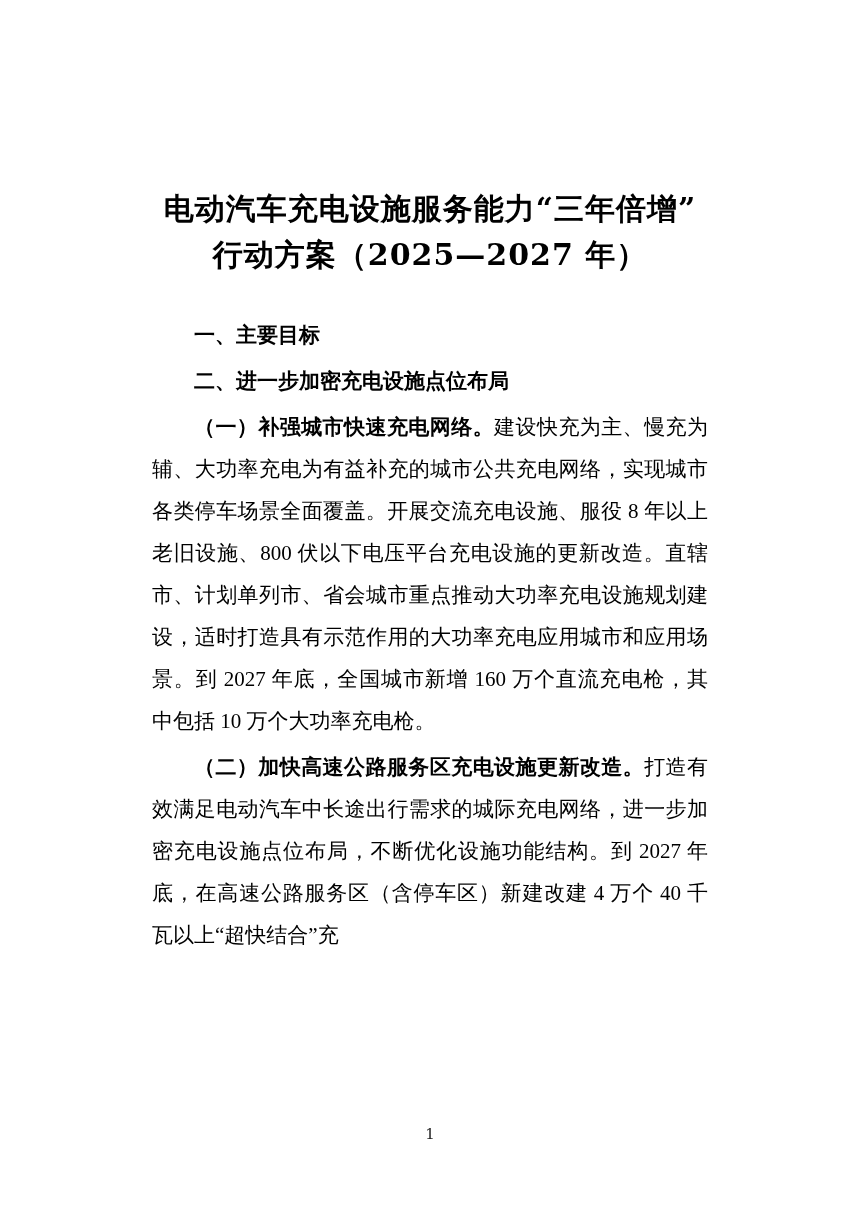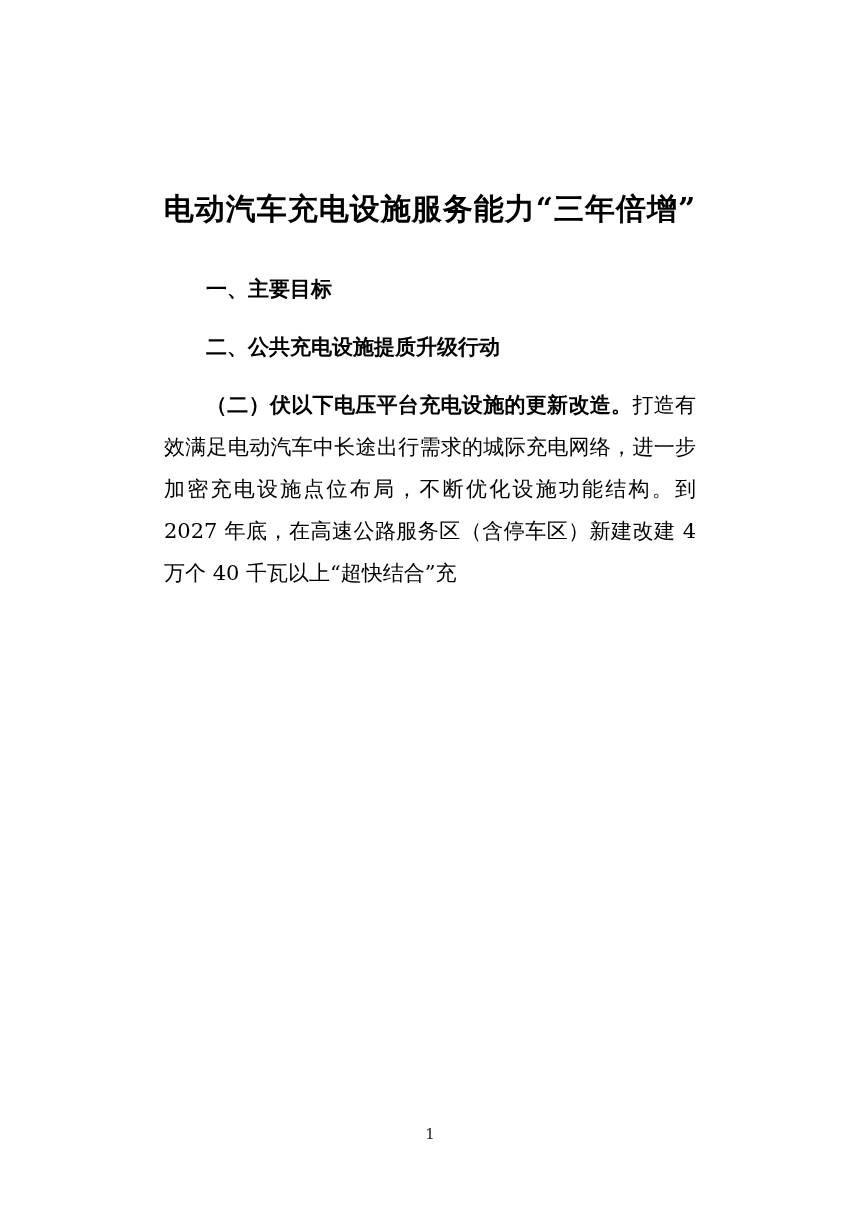--- a/index.html
+++ b/index.html
@@ -32,22 +32,23 @@
     display: block;
   }
   .doc-body {
     margin-top: 36px;
     font-size: 21px;
     line-height: 42px;
     text-align: justify;
     text-justify: inter-ideograph;
   }
   .doc-body p {
-    margin: 16px;
+    margin: 4px;
     text-indent: 2em;
+    font-family: Liberation Serif, serif;
   }
   .section-heading {
     font-weight: bold;
     font-family: "DejaVu Sans", "Liberation Sans", sans-serif;
     font-size: 21px;
   }
   .para-lead {
     font-weight: bold;
   }
   .page-number {
@@ -62,31 +63,35 @@
     font-family: "DejaVu Serif", "Liberation Serif", serif;
   }
 </style>
 </head>
 <body>
 
 <div class="page">
 
   <h1 class="doc-title">
     <span class="title-line">电动汽车充电设施服务能力“三年倍增”</span>
+    <span class="title-line">行动方案（2025—2027 年）</span>
   </h1>
 
   <div class="doc-body">
 
     <p class="section-heading">一、主要目标</p>
 
 
-    <p class="section-heading">二、公共充电设施提质升级行动</p>
-
+    <p class="section-heading">二、进一步加密充电设施点位布局</p>
 
     <p class="para">
-      <span class="para-lead">（二）伏以下电压平台充电设施的更新改造。</span><span>打造有效满足电动汽车中长途出行需求的城际充电网络，进一步加密充电设施点位布局，不断优化设施功能结构。到 2027 年底，在高速公路服务区（含停车区）新建改建 4 万个 40 千瓦以上“超快结合”充</span>
+      <span class="para-lead">（一）补强城市快速充电网络。</span><span>建设快充为主、慢充为辅、大功率充电为有益补充的城市公共充电网络，实现城市各类停车场景全面覆盖。开展交流充电设施、服役 8 年以上老旧设施、800 伏以下电压平台充电设施的更新改造。直辖市、计划单列市、省会城市重点推动大功率充电设施规划建设，适时打造具有示范作用的大功率充电应用城市和应用场景。到 2027 年底，全国城市新增 160 万个直流充电枪，其中包括 10 万个大功率充电枪。</span>
+    </p>
+
+    <p class="para">
+      <span class="para-lead">（二）加快高速公路服务区充电设施更新改造。</span><span>打造有效满足电动汽车中长途出行需求的城际充电网络，进一步加密充电设施点位布局，不断优化设施功能结构。到 2027 年底，在高速公路服务区（含停车区）新建改建 4 万个 40 千瓦以上“超快结合”充</span>
     </p>
 
   </div>
 
   <div class="page-number">1</div>
 
 </div>
 
 </body></html>

